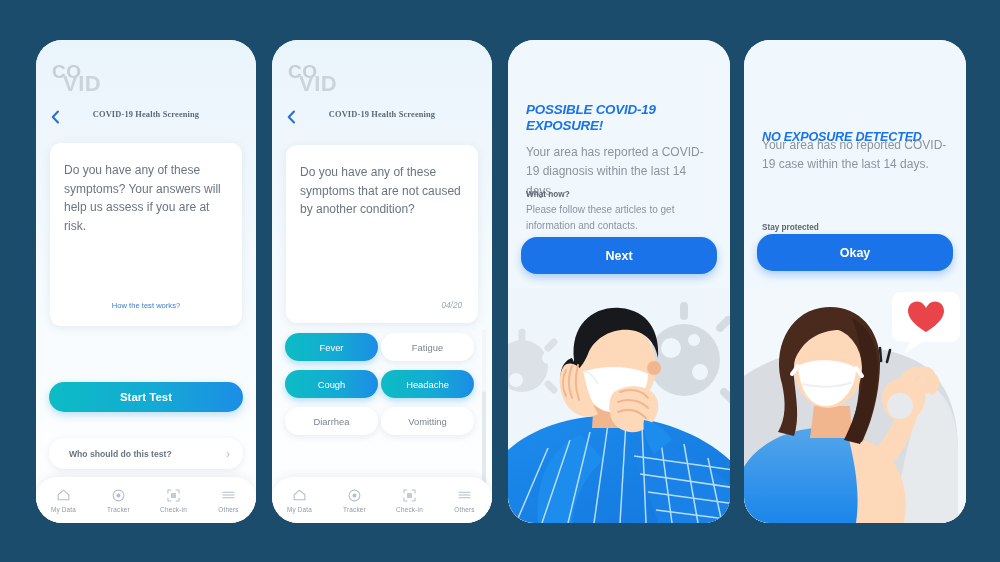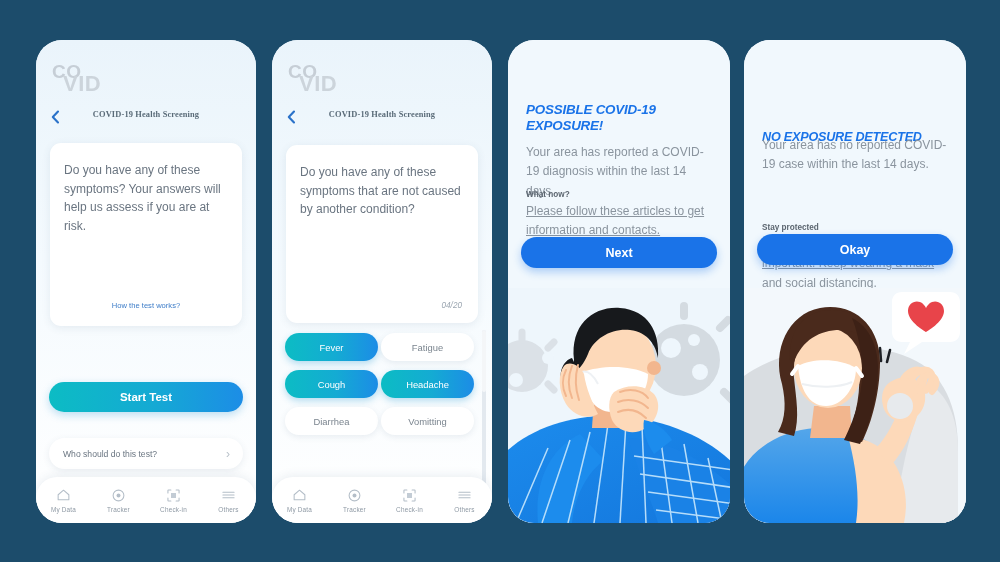--- a/index.html
+++ b/index.html
@@ -88,21 +88,21 @@
     box-shadow: 0 3px 8px rgba(25,140,210,.28);
     display: flex; align-items: center; justify-content: center;
     color: #fff; font-size: 11.5px; font-weight: bold; cursor: pointer;
   }
   .who-btn {
     position: absolute; left: 13px; right: 13px; top: 398px; height: 31px;
     border-radius: 16px; background: #fff;
     box-shadow: 0 2px 7px rgba(60,90,120,.10);
     display: flex; align-items: center; cursor: pointer;
   }
-  .who-btn span.lbl { margin-left: 14px; font-size: 8.6px; color: #6a7581; font-weight: normal; }
+  .who-btn span.lbl { margin-left: 20px; font-size: 8.6px; color: #6a7581; font-weight: bold; }
   .who-btn span.chev { margin-left: auto; margin-right: 13px; color: #b9c2ca; font-size: 12px; }
 
   
   .chips { position: absolute; left: 13px; right: 18px; top: 293px; }
   .chip-row { display: flex; gap: 3px; margin-bottom: 9px; }
   .chip {
     flex: 1; height: 28px; border-radius: 15px;
     display: flex; align-items: center; justify-content: center;
     font-size: 9.4px; cursor: pointer;
   }
@@ -143,26 +143,26 @@
   .s3-sub { top: 103px; }
   .s4-sub { top: 96px; }
   .alert-h2 {
     position: absolute; left: 18px;
     font-size: 8.2px; font-weight: bold; color: #5c6670;
   }
   .s3-h2 { top: 150px; }
   .s4-h2 { top: 183px; }
   .alert-body {
     position: absolute; left: 18px; right: 16px;
-    font-size: 12px; line-height: 1.62; color: #8a949e; text-decoration: underline;
+    font-size: 10px; line-height: 1.62; color: #8a949e;
   }
   .s3-body { top: 162px; }
   .s4-body { top: 195px; }
   .cta {
-    position: absolute; left: 13px; right: 13px; height: 31px;
+    position: absolute; left: 13px; right: 13px; height: 37px;
     border-radius: 16px; background: #1a73e8;
     box-shadow: 0 4px 9px rgba(26,115,232,.32);
     display: flex; align-items: center; justify-content: center;
     color: #fff; font-size: 12.5px; font-weight: bold; cursor: pointer;
   }
   .s3-cta { top: 197px; }
   .s4-cta { top: 194px; }
   .dots {
     position: absolute; left: 0; right: 0; height: 6px;
     display: flex; align-items: center; justify-content: center; gap: 5px;

